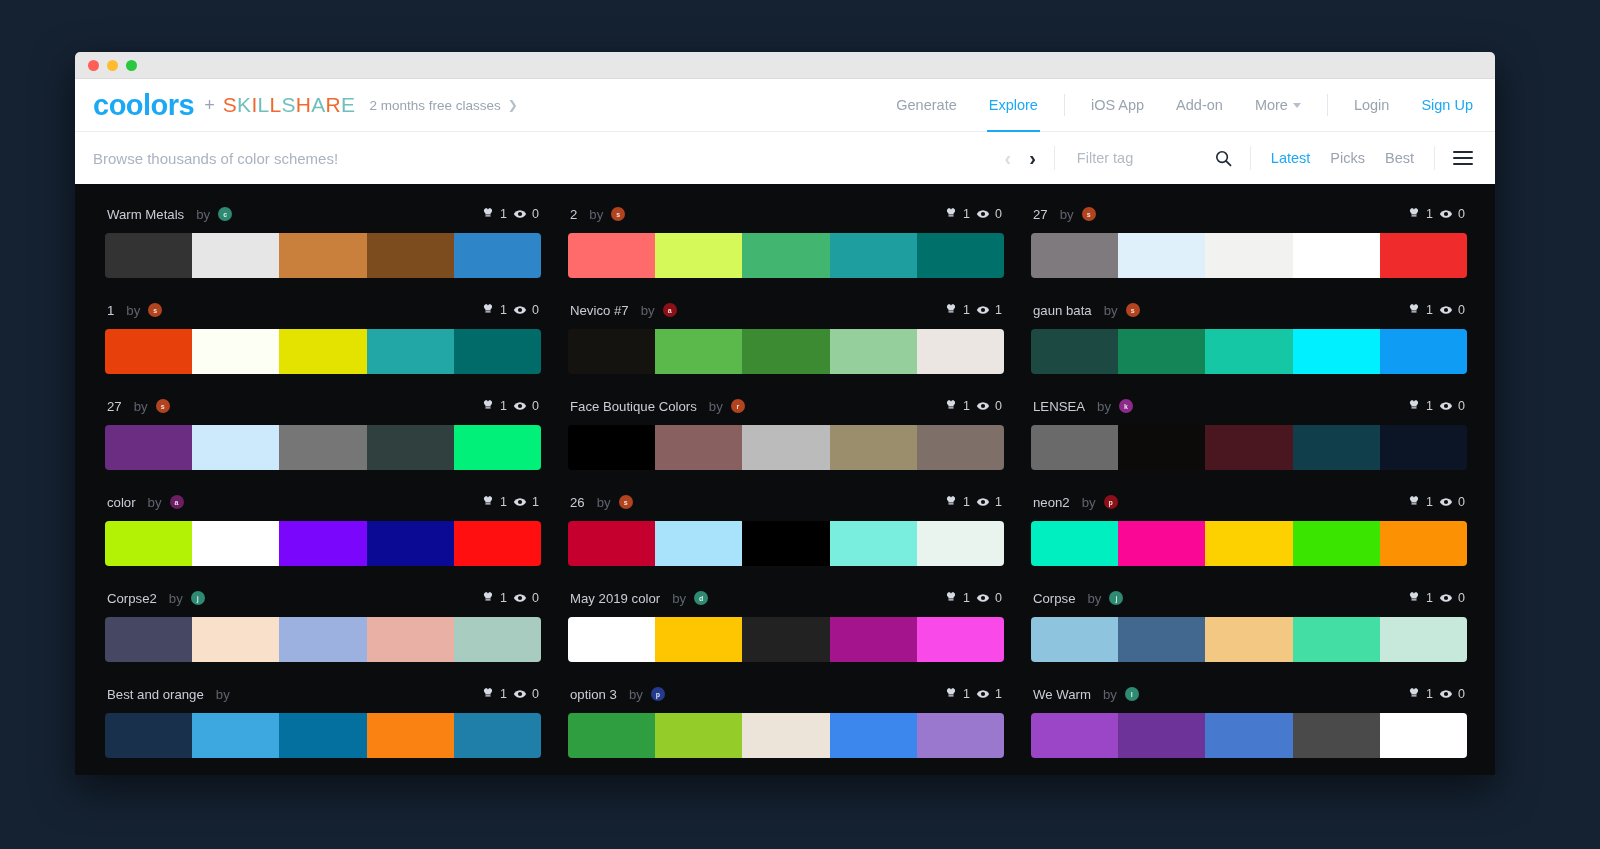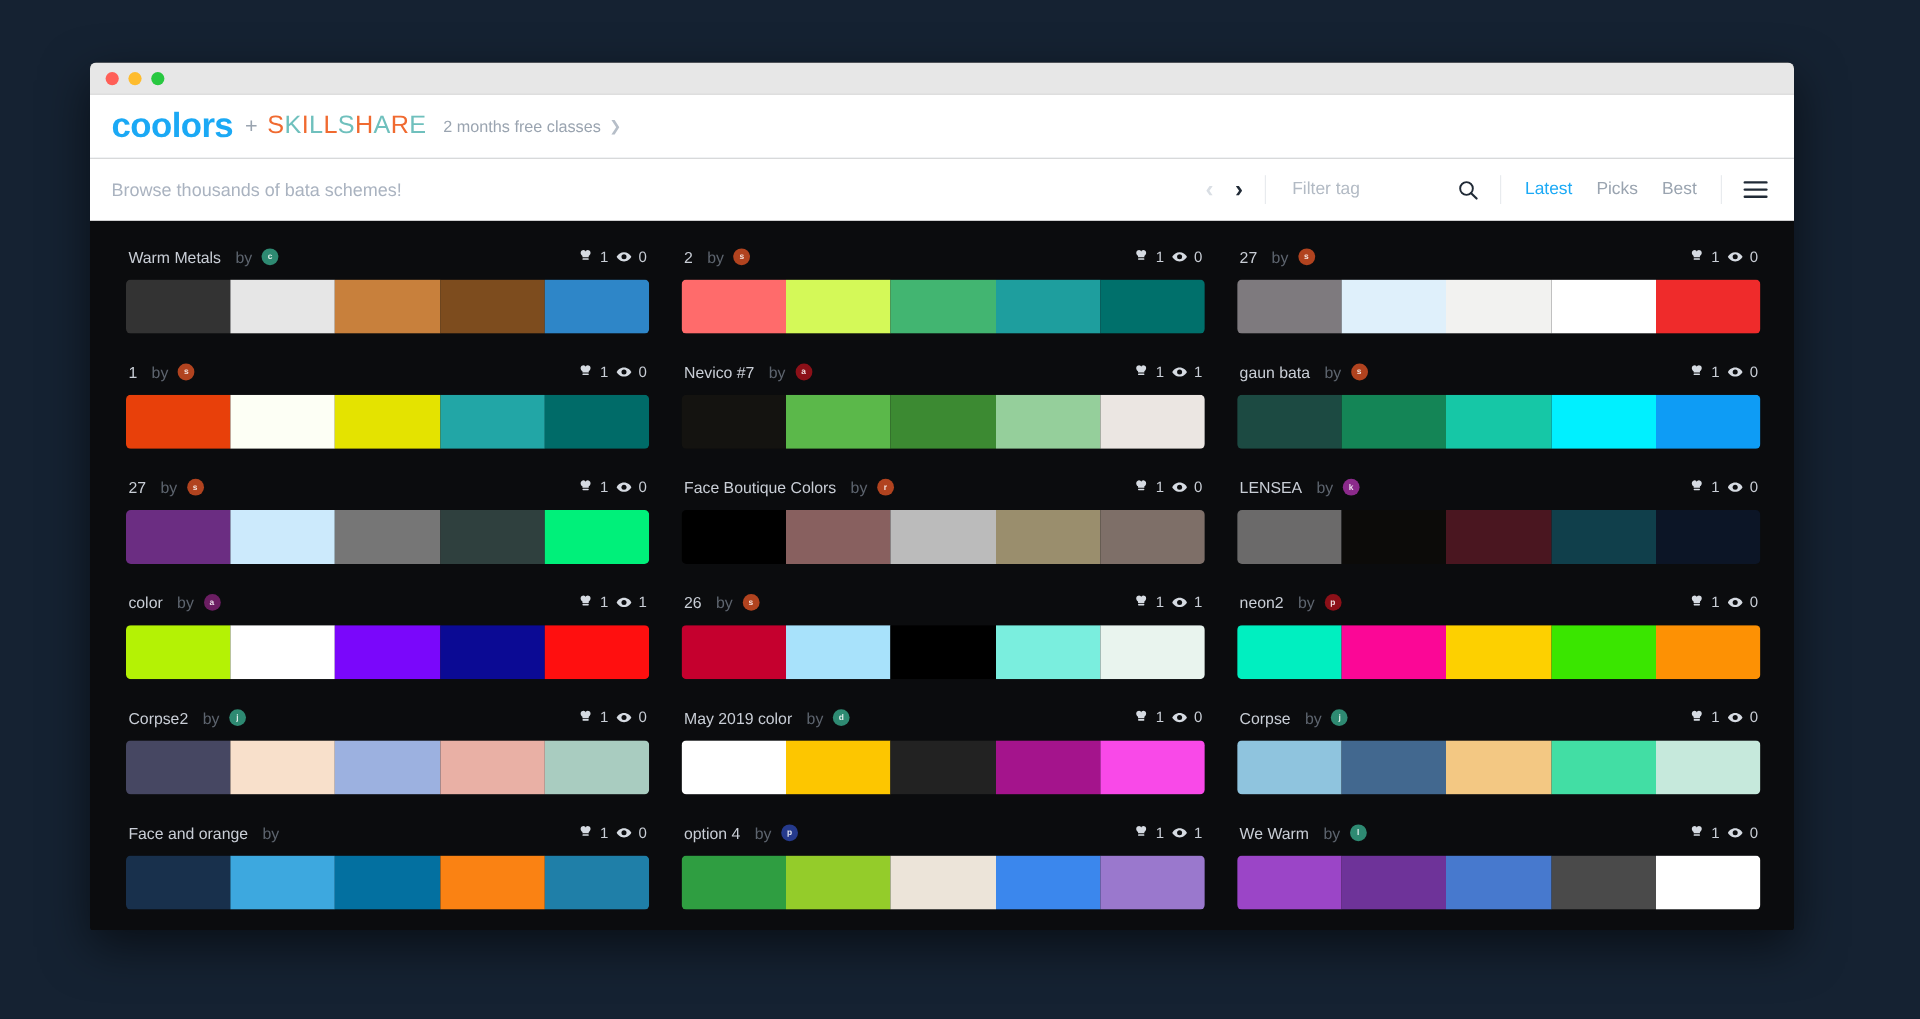--- a/index.html
+++ b/index.html
@@ -150,24 +150,35 @@
     <span class="skillshare">
       <span class="o">S</span><span class="t">K</span><span class="o">I</span><span class="t">L</span><span class="o">L</span><span class="t">S</span><span class="o">H</span><span class="t">A</span><span class="o">R</span><span class="t">E</span>
     </span>
     <span class="promo">
       <span>2 months free classes</span>
       <span class="arrow">❯</span>
     </span>
 
     <span class="spacer"></span>
 
+    <nav class="navlinks">
+      <a class="navlink">Generate</a>
+      <a class="navlink active">Explore</a>
+      <span class="nav-sep"></span>
+      <a class="navlink">iOS App</a>
+      <a class="navlink">Add-on</a>
+      <a class="navlink"><span>More</span><i class="caret"></i></a>
+      <span class="nav-sep"></span>
+      <a class="navlink">Login</a>
+      <a class="navlink signup">Sign Up</a>
+    </nav>
   </div>
 
   <div id="filterbar">
-    <span class="browse-text">Browse thousands of bata schemes!</span>
+    <span class="browse-text">Browse thousands of color schemes!</span>
     <span class="spacer"></span>
 
     <span class="pager">
       <span class="chev prev">‹</span>
       <span class="chev next">›</span>
     </span>
     <span class="bar-sep"></span>
 
     <span class="tagbox">
       <input type="text" placeholder="Filter tag" style="">
@@ -366,21 +377,21 @@
           <div class="swatches">
             <div class="sw" style="background: rgb(70, 71, 98);"></div>
             <div class="sw" style="background: rgb(248, 224, 203);"></div>
             <div class="sw" style="background: rgb(156, 177, 224);"></div>
             <div class="sw" style="background: rgb(233, 176, 165);"></div>
             <div class="sw" style="background: rgb(169, 204, 192);"></div>
           </div>
         </div>
         <div class="palette-card">
           <div class="palette-head">
-            <span class="p-name">Face and orange</span>
+            <span class="p-name">Best and orange</span>
             <span class="p-by">by</span>
             <span class="spacer"></span>
             <span class="stats">
               <span class="stat">
                 <span>
                   <svg width="14" height="14" viewBox="0 0 16 16">
                     <path d="M8 3.2 C8 1.6 10.2 0.9 11.6 2 C13.4 3.4 12.9 6 11 7.2 L11 8.5 L5 8.5 L5 7.2 C3.1 6 2.6 3.4 4.4 2 C5.8 0.9 8 1.6 8 3.2 Z" fill="#d6dbe2"></path>
                     <rect x="5" y="9.4" width="6" height="1.5" rx="0.6" fill="#d6dbe2"></rect>
                   </svg>
                 </span>
@@ -577,21 +588,21 @@
           <div class="swatches">
             <div class="sw" style="background: rgb(255, 255, 255);"></div>
             <div class="sw" style="background: rgb(253, 198, 0);"></div>
             <div class="sw" style="background: rgb(34, 34, 34);"></div>
             <div class="sw" style="background: rgb(164, 20, 140);"></div>
             <div class="sw" style="background: rgb(249, 73, 232);"></div>
           </div>
         </div>
         <div class="palette-card">
           <div class="palette-head">
-            <span class="p-name">option 4</span>
+            <span class="p-name">option 3</span>
             <span class="p-by">by</span>
             <span class="avatar" style="background: rgb(37, 58, 140);">p</span>
             <span class="spacer"></span>
             <span class="stats">
               <span class="stat">
                 <span>
                   <svg width="14" height="14" viewBox="0 0 16 16">
                     <path d="M8 3.2 C8 1.6 10.2 0.9 11.6 2 C13.4 3.4 12.9 6 11 7.2 L11 8.5 L5 8.5 L5 7.2 C3.1 6 2.6 3.4 4.4 2 C5.8 0.9 8 1.6 8 3.2 Z" fill="#d6dbe2"></path>
                     <rect x="5" y="9.4" width="6" height="1.5" rx="0.6" fill="#d6dbe2"></rect>
                   </svg>

